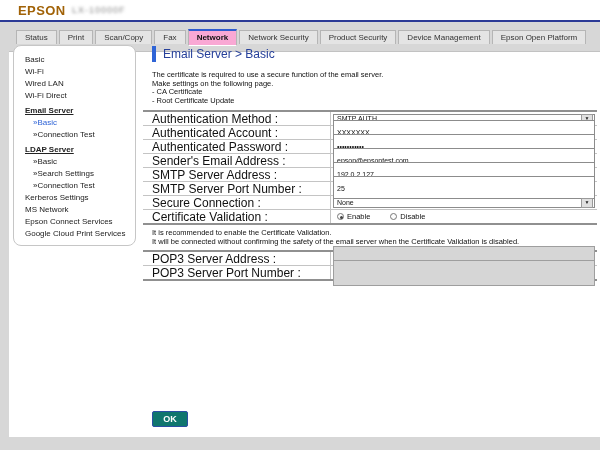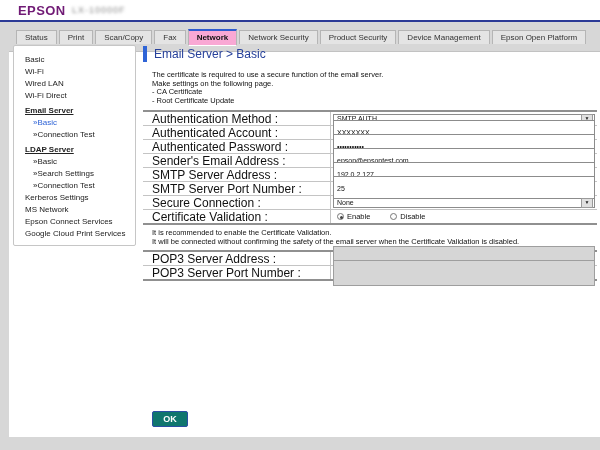--- a/index.html
+++ b/index.html
@@ -4,46 +4,46 @@
 <style>
   html,body{margin:0;padding:0;}
   body{
     width:600px;height:450px;position:relative;overflow:hidden;
     font-family:"Liberation Sans", sans-serif;background:#ffffff;
     -webkit-font-smoothing:antialiased;
   }
   
   .header{position:absolute;top:0;left:0;right:0;height:20px;background:#fff;}
   .brand{position:absolute;left:18px;top:3px;font-size:13px;font-weight:bold;
-         color:#701a75;letter-spacing:.4px;}
+         color:#a16207;letter-spacing:.4px;}
   .model{position:absolute;left:72px;top:5px;font-size:9px;color:#8b8b8b;
          letter-spacing:1px;filter:blur(1.5px);user-select:none;}
   .topline{position:absolute;top:20px;left:0;right:0;height:2px;background:#2c3a96;}
   
   .tabbar{position:absolute;top:22px;left:0;right:0;height:30px;background:#d7d7d7;
           display:flex;align-items:center;padding-left:16px;box-sizing:border-box;
           border-bottom:1px solid #c2c2c2;}
   .tab{display:flex;align-items:center;height:14px;box-sizing:border-box;
        font-size:8px;color:#333;background:#e4e4e4;border:1px solid #b5b5b5;
        border-bottom:none;padding:0 8px;margin-right:2px;white-space:nowrap;cursor:pointer;}
   .tab.active{height:17px;background:#f9a8d4;border-top:2px solid #2e5bcf;
        font-weight:bold;margin-bottom:-1px;border-bottom:1px solid #fff;color:#111;}
   
   .left-gutter{position:absolute;left:0;top:40px;bottom:13px;width:9px;background:#d7d7d7;}
   .bottombar{position:absolute;left:0;right:0;bottom:0;height:13px;background:#d7d7d7;}
   
   .sidebar{position:absolute;left:13px;top:45px;width:123px;box-sizing:border-box;
-           background:#fff;border:1px solid #c6c6c6;border-radius:2px;padding:7px 0 6px;}
+           background:#fff;border:1px solid #c6c6c6;border-radius:8px;padding:7px 0 6px;}
   .side-item{font-size:8px;line-height:9px;color:#222;padding:1.5px 2px 1.5px 11px;cursor:pointer;}
   .side-item.group{font-weight:bold;text-decoration:underline;margin-top:3px;}
   .side-item.sub{padding-left:19px;}
   .side-item.active{color:#2e63d6;}
   
   .main{position:absolute;left:143px;top:45px;width:454px;}
-  .title-row{display:flex;align-items:center;height:18px;}
+  .title-row{display:flex;align-items:center;margin-left:9px;height:18px;}
   .title-bar{width:4px;height:16px;background:#2f64d6;margin-right:7px;}
   .title-text{font-size:12px;color:#26409a;}
   .intro{margin:8px 0 5px 9px;font-size:7.5px;line-height:8.5px;color:#111;}
   .ftable{border-top:2px solid #909090;border-bottom:2px solid #909090;}
   .frow{display:flex;align-items:stretch;height:13px;border-bottom:1px solid #c4c4c4;}
   .frow:last-child{border-bottom:none;}
   .flabel{width:187px;box-sizing:border-box;padding-left:9px;font-size:12px;color:#111;
           display:flex;align-items:center;}
   .fvalue{flex:1;display:flex;align-items:center;border-left:1px solid #c4c4c4;
           padding:0 2px;box-sizing:border-box;}

